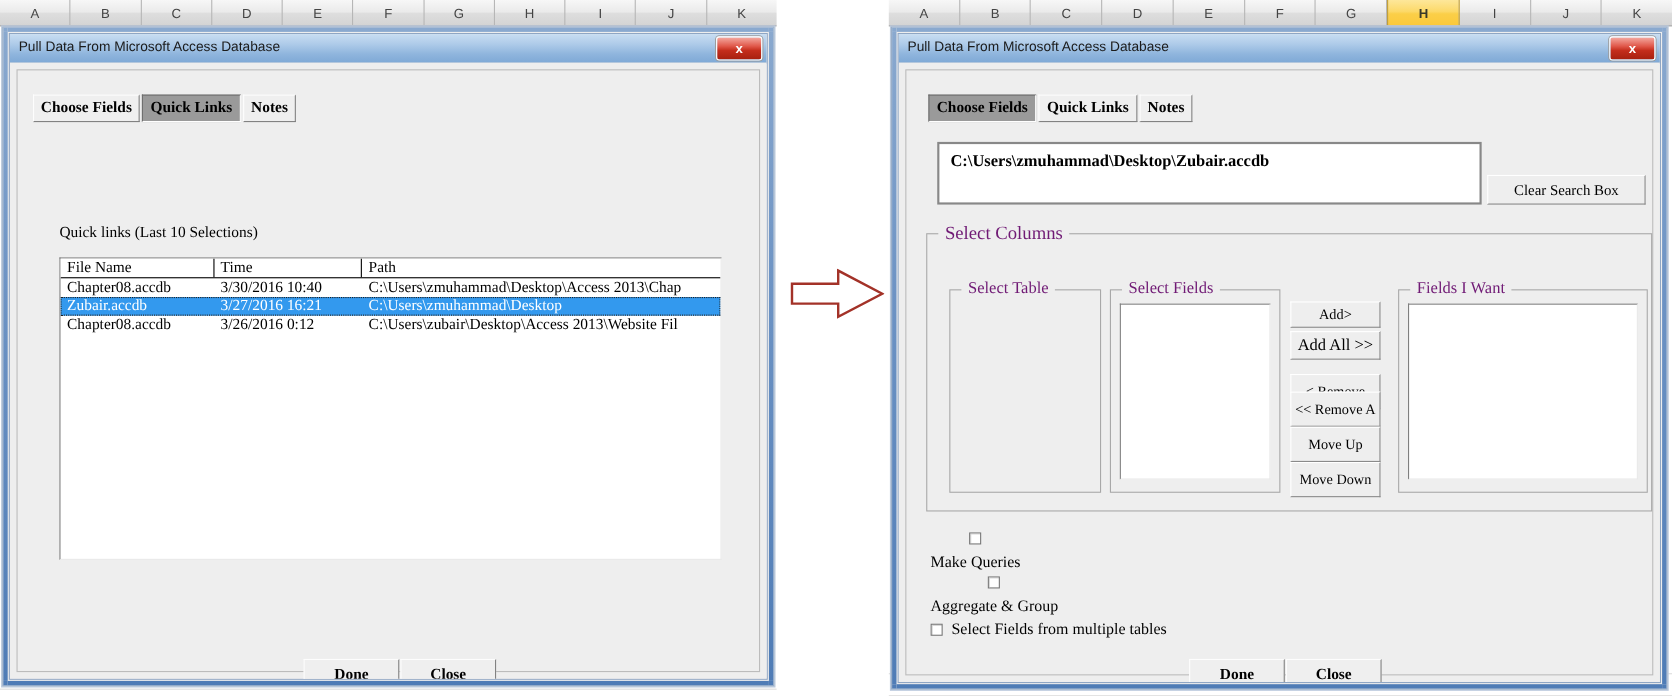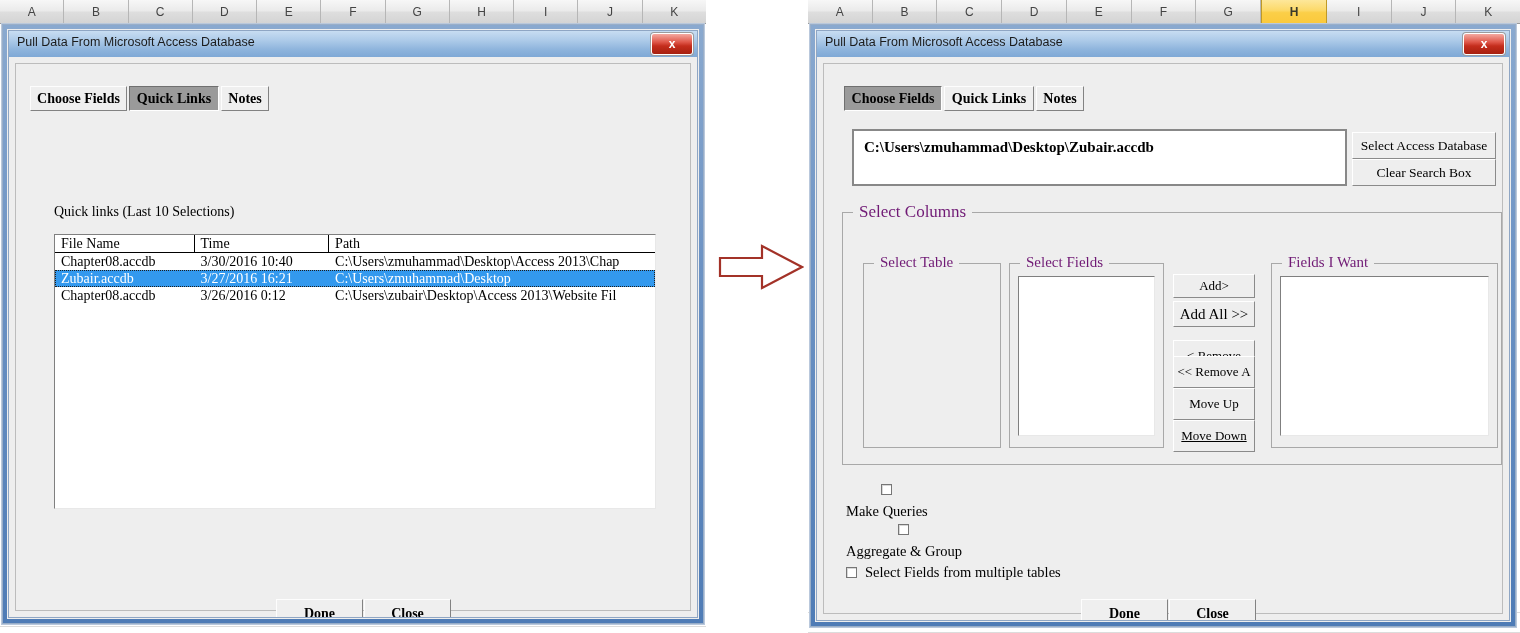--- a/index.html
+++ b/index.html
@@ -397,41 +397,40 @@
         <div class="dlg-panel">
 
           <div class="btn bold pressed" style="left:20px; top:22px; width:98px; height:25px;">Choose Fields</div>
           <div class="btn bold" style="left:120px; top:22px; width:90px; height:25px;">Quick Links</div>
           <div class="btn bold" style="left:212px; top:22px; width:48px; height:25px;">Notes</div>
 
           <div class="sunken" style="left:28px; top:65px; width:495px; height:57px; border:2px solid #888888;">
             <div style="font-family:'Liberation Serif',serif; font-size:15px; font-weight:bold; color:#000; padding:8px 0 0 10px; white-space:nowrap;">C:\Users\zmuhammad\Desktop\Zubair.accdb</div>
           </div>
 
-          <div class="btn flat" style="left:528px; top:68px; width:144px; height:27px; font-size:13.5px;">Select Access Database</div>
           <div class="btn flat" style="left:528px; top:95px; width:144px; height:27px; font-size:13.5px;">Clear Search Box</div>
 
           <div class="groupbox" style="left:18px; top:148px; width:660px; height:253px;">
             <div class="gb-title">Select  Columns</div>
 
             <div class="groupbox small" style="left:20px; top:50px; width:138px; height:185px; background:#eeeeee;">
               <div class="gb-title">Select Table</div>
             </div>
 
             <div class="groupbox small" style="left:166px; top:50px; width:155px; height:185px; background:#eeeeee;">
               <div class="gb-title">Select Fields</div>
               <div class="sunken" style="left:8px; top:12px; width:137px; height:160px;"></div>
             </div>
 
             <div class="btn flat" style="left:330px; top:61px; width:82px; height:24px; font-size:13px;">Add&gt;</div>
             <div class="btn flat" style="left:330px; top:88px; width:82px; height:26px; font-size:15px;">Add All &gt;&gt;</div>
             <div class="btn flat" style="left:330px; top:111px; width:82px; height:32px; font-size:13px;margin-top:16px;">&lt; Remove</div>
             <div class="btn flat" style="left:330px; top:143px; width:82px; height:32px; font-size:13px;">&lt;&lt; Remove A</div>
             <div class="btn flat" style="left:330px; top:175px; width:82px; height:32px; font-size:13px;">Move Up</div>
-            <div class="btn flat" style="left:330px; top:207px; width:82px; height:32px; font-size:13px;text-decoration:underline;">Move Down</div>
+            <div class="btn flat" style="left:330px; top:207px; width:82px; height:32px; font-size:13px;">Move Down</div>
 
             <div class="groupbox small" style="left:428px; top:50px; width:227px; height:185px; background:#eeeeee;">
               <div class="gb-title">Fields I Want</div>
               <div class="sunken" style="left:8px; top:12px; width:209px; height:160px;"></div>
             </div>
           </div>
 
           <div class="cbrow" style="left:22px; top:420px;flex-direction:column;">
             <span class="cbbox"></span>
             <span class="cblabel">Make Queries</span>

